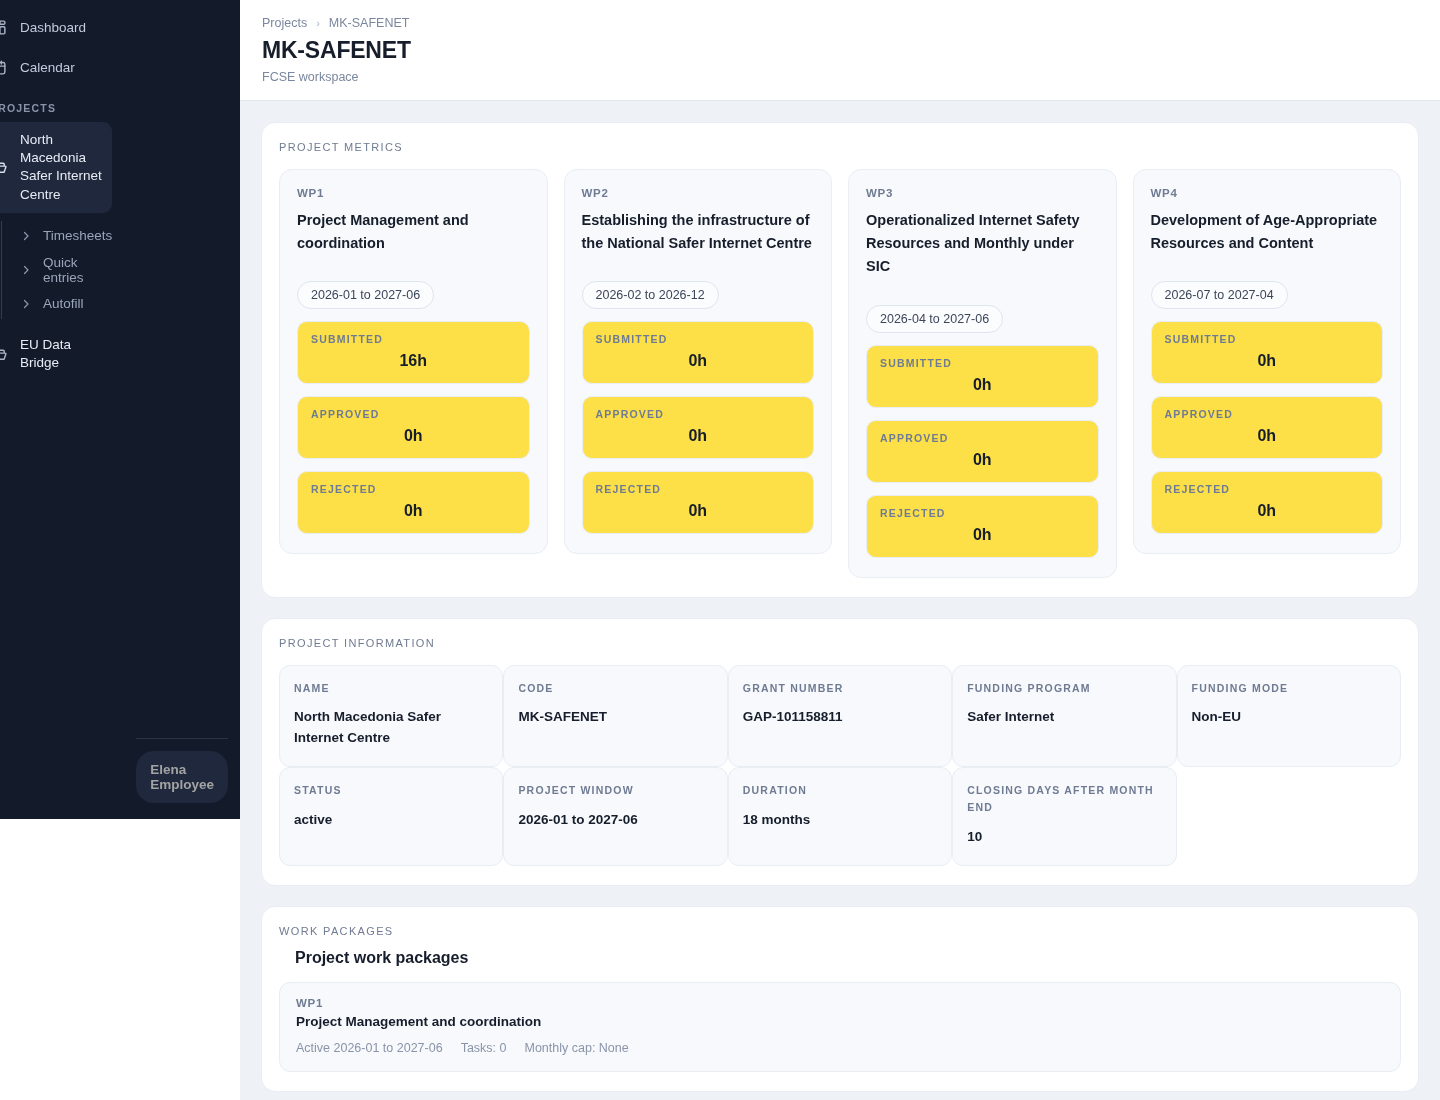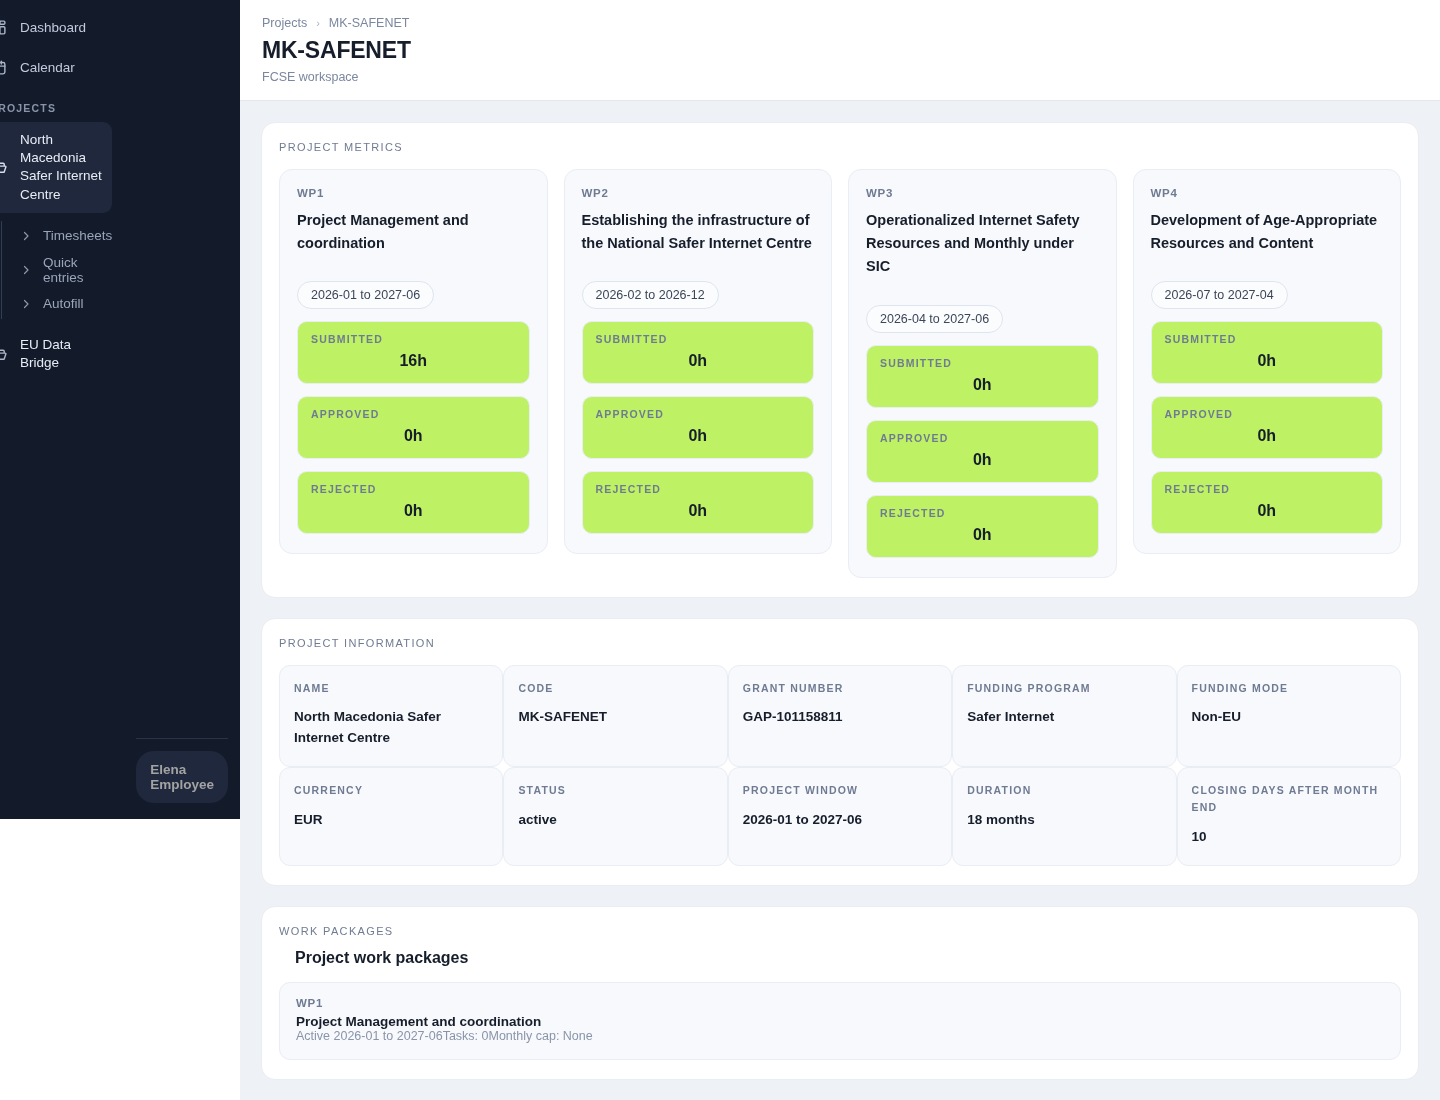--- a/index.html
+++ b/index.html
@@ -114,21 +114,21 @@
     font-size: 14.5px; font-weight: bold; color: #161d2b;
     line-height: 1.6; margin-top: 10px;
   }
   .wp-pill {
     display: inline-block; margin-top: 26px;
     border: 1px solid #dfe5ee; background: #fbfcfe;
     border-radius: 999px; padding: 6px 13px;
     font-size: 12.5px; color: #3c4659; white-space: nowrap;
   }
   .metric {
-    background: #bef264; border: 1px solid #e9edf4;
+    background: #fde047; border: 1px solid #e9edf4;
     border-radius: 10px; padding: 11px 13px 13px 13px;
     margin-top: 12px;
   }
   .metric-label { font-size: 10.5px; font-weight: bold; letter-spacing: 1.2px; color: #6f7b92; }
   .metric-value { font-size: 16px; font-weight: bold; color: #161d2b; margin-top: 7px; text-align: center; }
 
   
   .info-grid { display: grid; grid-template-columns: repeat(5, 1fr); }
   .info-card {
     background: #f7f9fc; border: 1px solid #e9edf4;
@@ -139,21 +139,21 @@
   .info-value { font-size: 13.5px; font-weight: bold; color: #161d2b; margin-top: 11px; line-height: 1.55; }
 
   
   .wpk-heading { font-size: 16px; font-weight: bold; color: #161d2b; margin: -4px 0 15px 16px; }
   .wpk-item {
     background: #f7f9fc; border: 1px solid #e9edf4;
     border-radius: 11px; padding: 14px 16px 16px 16px;
   }
   .wpk-code { font-size: 11.5px; font-weight: bold; letter-spacing: .7px; color: #6f7b92; }
   .wpk-name { font-size: 13.5px; font-weight: bold; color: #161d2b; margin-top: 5px; }
-  .wpk-meta { display: flex; font-size: 12.5px; color: #8a94a9; }
+  .wpk-meta { display: flex; gap: 18px; font-size: 12.5px; color: #8a94a9; margin-top: 12px; }
 </style>
 </head>
 <body>
 
 <div class="app">
 
   <aside class="sidebar">
     <div class="brand">
       <div class="brand-badge">TS</div>
       <div class="brand-text">
@@ -355,24 +355,20 @@
           <div class="info-card">
             <div class="info-label">FUNDING PROGRAM</div>
             <div class="info-value">Safer Internet</div>
           </div>
           <div class="info-card">
             <div class="info-label">FUNDING MODE</div>
             <div class="info-value">Non-EU</div>
           </div>
 
           <div class="info-card">
-            <div class="info-label">CURRENCY</div>
-            <div class="info-value">EUR</div>
-          </div>
-          <div class="info-card">
             <div class="info-label">STATUS</div>
             <div class="info-value">active</div>
           </div>
           <div class="info-card">
             <div class="info-label">PROJECT WINDOW</div>
             <div class="info-value">2026-01 to 2027-06</div>
           </div>
           <div class="info-card">
             <div class="info-label">DURATION</div>
             <div class="info-value">18 months</div>

